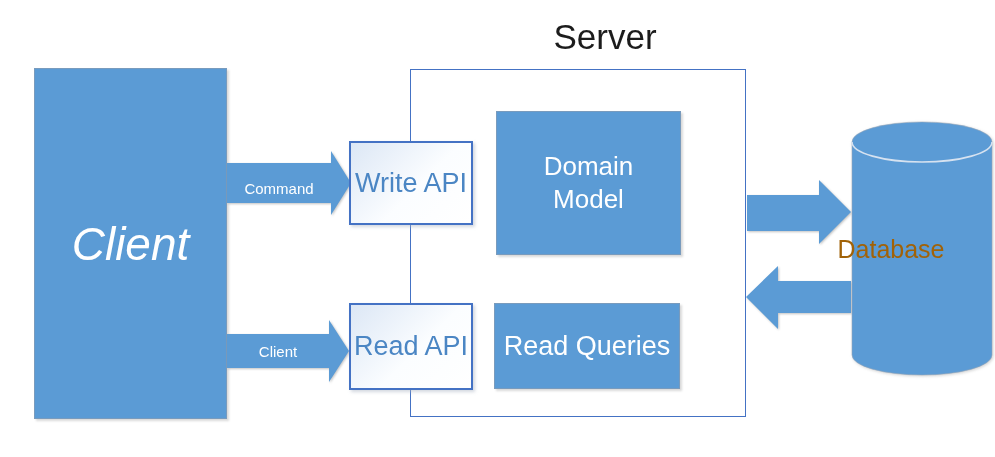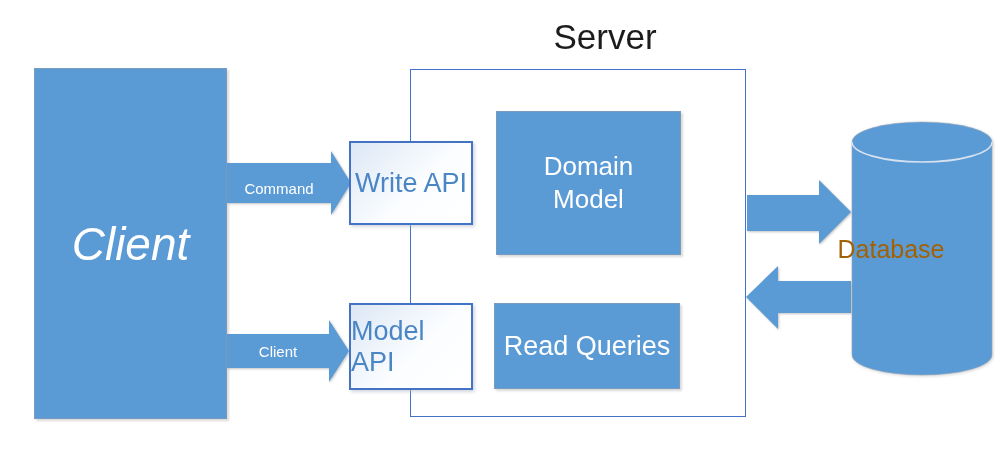--- a/index.html
+++ b/index.html
@@ -113,21 +113,21 @@
   <div class="abs arrow-label query-label">Client</div>
 
   <div class="abs blue-node client-node">
     <span>Client</span>
   </div>
 
   <div class="abs api-node write-api">
     <span>Write API</span>
   </div>
   <div class="abs api-node read-api">
-    <span>Model API</span>
+    <span>Read API</span>
   </div>
 
   <div class="abs blue-node queries-node">
     <span>Read Queries</span>
   </div>
   <div class="abs blue-node domain-node">
     <span class="wrap">Domain Model</span>
   </div>
 
   <svg class="abs db-svg" viewBox="0 0 142 255" xmlns="http://www.w3.org/2000/svg">

